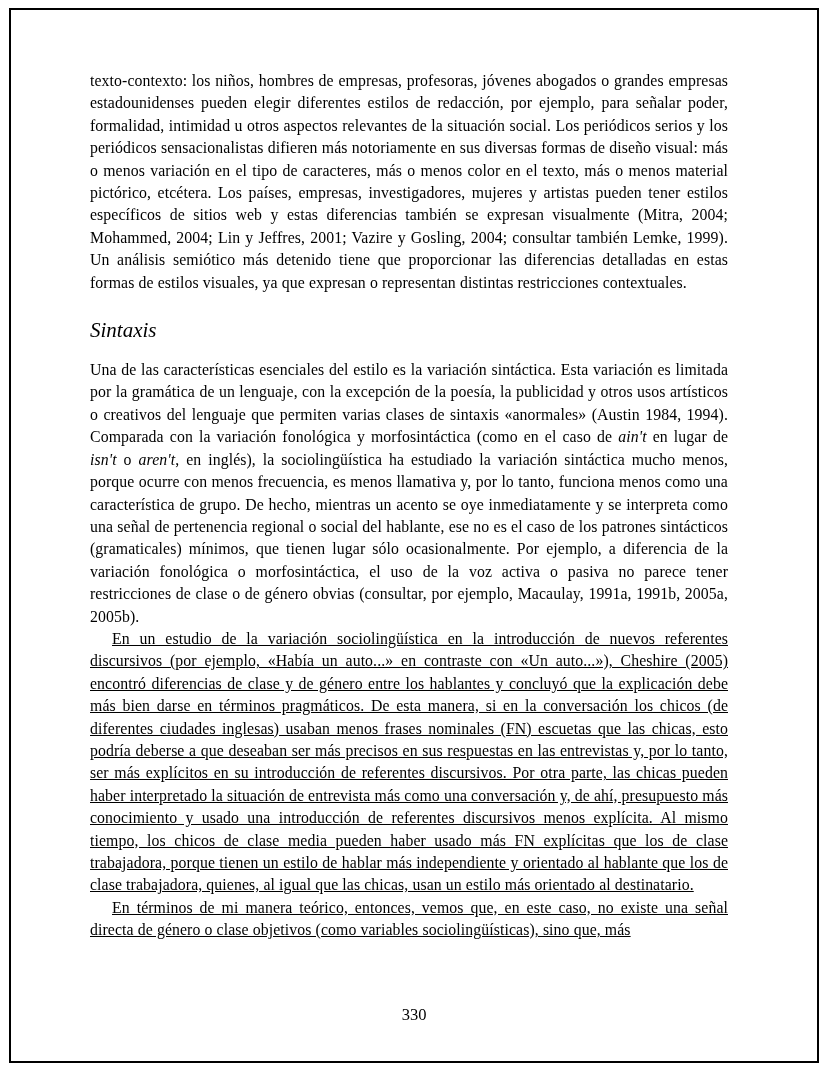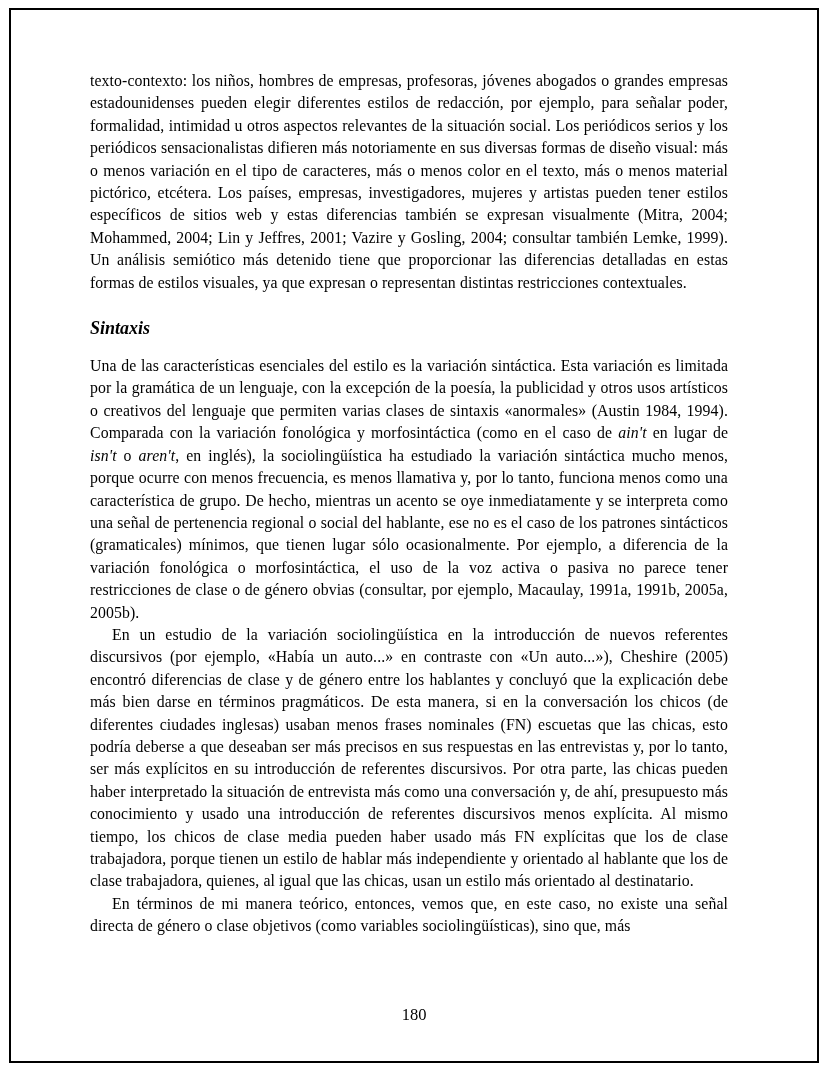--- a/index.html
+++ b/index.html
@@ -33,25 +33,26 @@
   }
   .para {
     margin: 0;
     font-size: 15.8px;
     line-height: 22.4px;
     text-align: justify;
     letter-spacing: 0.1px;
   }
   .para.indent {
     text-indent: 22px;
+    text-decoration: underline;
   }
   .heading {
     margin: 24px 0 16px 0;
-    font-size: 18px;
-    font-weight: bold;
+    font-size: 21px;
+    font-weight: normal;
     font-style: italic;
     text-align: left;
   }
   .para em {
   }
   .page-number {
     position: absolute;
     left: 0;
     right: 0;
     top: 1005px;
@@ -72,14 +73,14 @@
     <h2 class="heading">Sintaxis</h2>
 
     <p class="para"><span>Una de las características esenciales del estilo es la variación sintáctica. Esta variación es limitada por la gramática de un lenguaje, con la excepción de la poesía, la publicidad y otros usos artísticos o creativos del lenguaje que permiten varias clases de sintaxis «anormales» (Austin 1984, 1994). Comparada con la variación fonológica y morfosintáctica (como en el caso de </span><em>ain't</em><span> en lugar de </span><em>isn't</em><span> o </span><em>aren't</em><span>, en inglés), la sociolingüística ha estudiado la variación sintáctica mucho menos, porque ocurre con menos frecuencia, es menos llamativa y, por lo tanto, funciona menos como una característica de grupo. De hecho, mientras un acento se oye inmediatamente y se interpreta como una señal de pertenencia regional o social del hablante, ese no es el caso de los patrones sintácticos (gramaticales) mínimos, que tienen lugar sólo ocasionalmente. Por ejemplo, a diferencia de la variación fonológica o morfosintáctica, el uso de la voz activa o pasiva no parece tener restricciones de clase o de género obvias (consultar, por ejemplo, Macaulay, 1991a, 1991b, 2005a, 2005b).</span></p>
 
     <p class="para indent">En un estudio de la variación sociolingüística en la introducción de nuevos referentes discursivos (por ejemplo, «Había un auto...» en contraste con «Un auto...»), Cheshire (2005) encontró diferencias de clase y de género entre los hablantes y concluyó que la explicación debe más bien darse en términos pragmáticos. De esta manera, si en la conversación los chicos (de diferentes ciudades inglesas) usaban menos frases nominales (FN) escuetas que las chicas, esto podría deberse a que deseaban ser más precisos en sus respuestas en las entrevistas y, por lo tanto, ser más explícitos en su introducción de referentes discursivos. Por otra parte, las chicas pueden haber interpretado la situación de entrevista más como una conversación y, de ahí, presupuesto más conocimiento y usado una introducción de referentes discursivos menos explícita. Al mismo tiempo, los chicos de clase media pueden haber usado más FN explícitas que los de clase trabajadora, porque tienen un estilo de hablar más independiente y orientado al hablante que los de clase trabajadora, quienes, al igual que las chicas, usan un estilo más orientado al destinatario.</p>
 
     <p class="para indent">En términos de mi manera teórico, entonces, vemos que, en este caso, no existe una señal directa de género o clase objetivos (como variables sociolingüísticas), sino que, más</p>
 
   </div>
 
-  <div class="page-number">180</div>
+  <div class="page-number">330</div>
 </div>
 
 </body></html>

